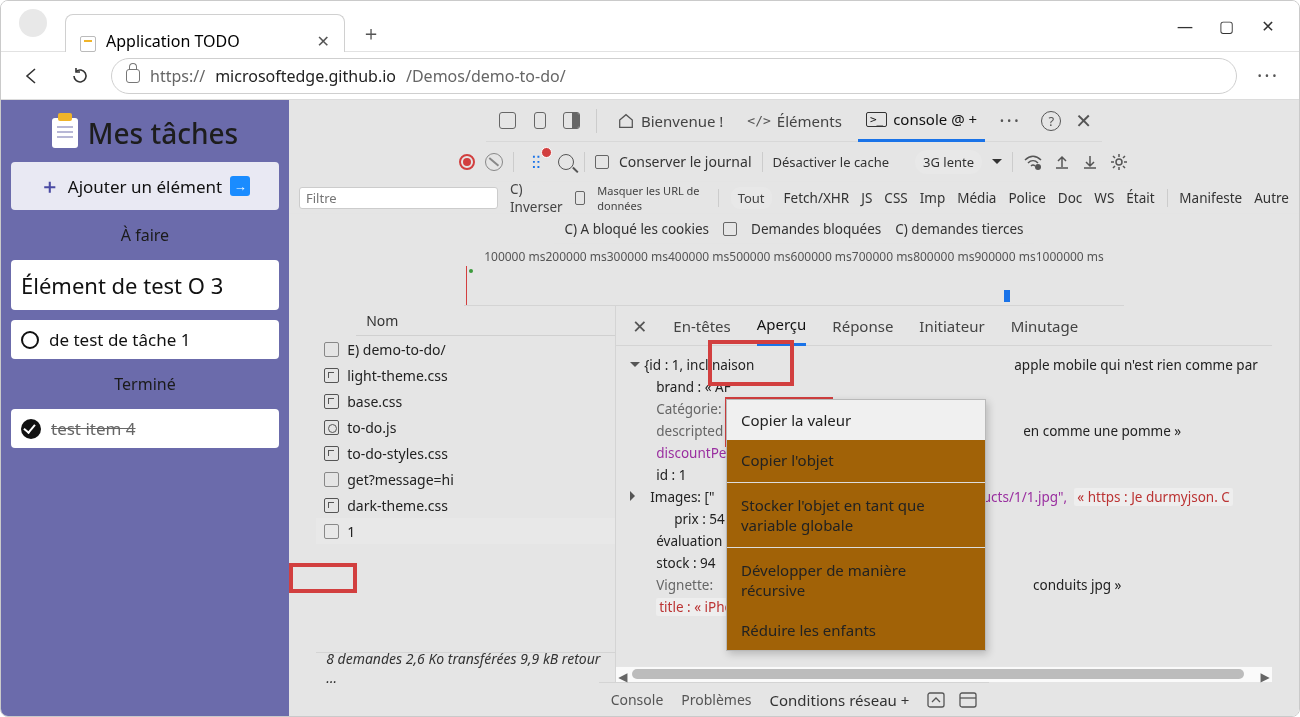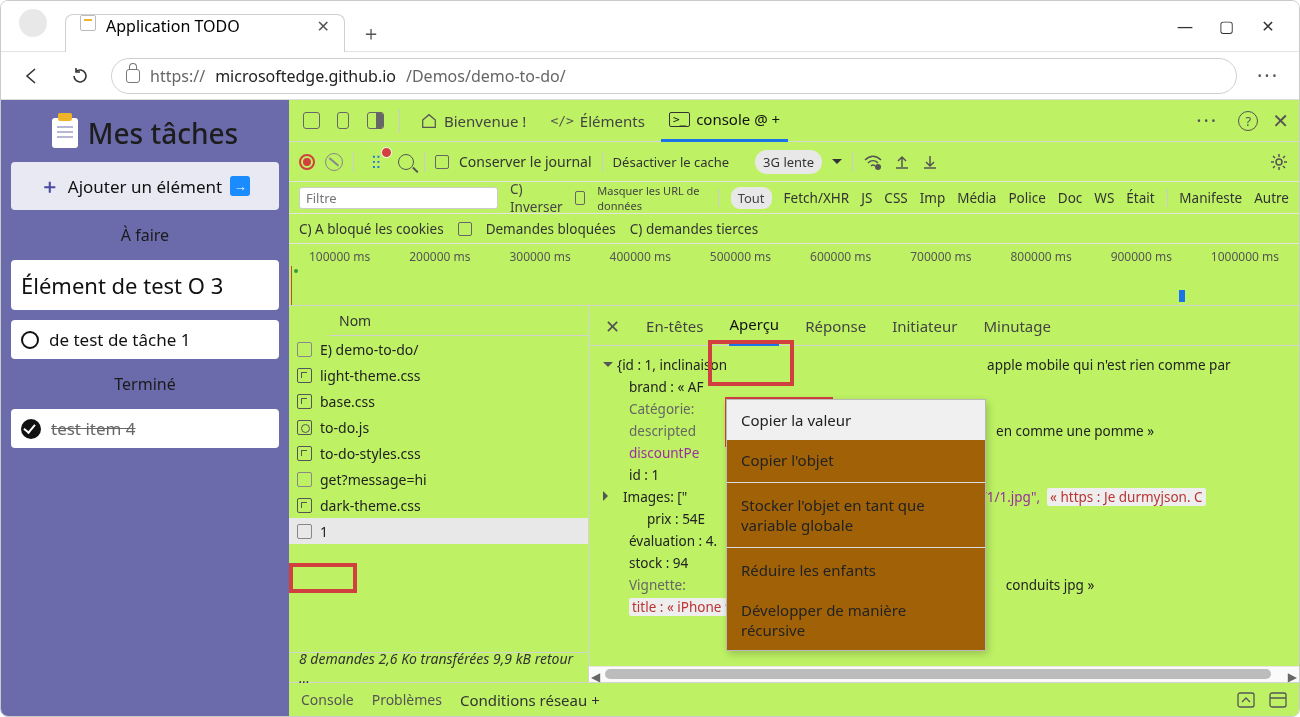--- a/index.html
+++ b/index.html
@@ -1,21 +1,21 @@
 <!DOCTYPE html>
 <html><head>
 <meta charset="utf-8">
 <style>
 * { box-sizing: border-box; margin: 0; padding: 0; font-family: "Segoe UI", system-ui, sans-serif; }
 body { width: 1300px; height: 717px; background: #fff; border: 1px solid #cacaca; border-radius: 8px; overflow: hidden; position: relative; }
 
 
 .titlebar { height: 50px; display: flex; align-items: flex-end; padding: 0 8px; gap: 8px; background:#fff; }
 .profile-badge { width: 28px; height: 28px; border-radius: 50%; background: #e8e8e8; margin: 0 10px 6px 10px; align-self:center; }
-.tab { display:flex; align-items:flex-start; gap:10px; height:38px; padding:0 14px; border:1px solid #d0d0d0; border-bottom:none; border-radius:8px 8px 0 0; min-width:280px; background:#fff; margin-bottom:-1px;}
+.tab { display:flex; align-items:flex-end; gap:10px; height:38px; padding:0 14px; border:1px solid #d0d0d0; border-bottom:none; border-radius:8px 8px 0 0; min-width:280px; background:#fff; margin-bottom:-1px;}
 .tab .file-icon { width:16px; height:16px; background:#fff; border:1px solid #bbb; border-radius:2px; position:relative;}
 .tab .file-icon:after{content:"";position:absolute;left:3px;right:3px;top:3px;height:2px;background:#f0b429;}
 .tab .close { margin-left:auto; font-size:16px; color:#555; cursor:pointer;}
 .newtab { width:36px; height:36px; display:flex; align-items:center; justify-content:center; font-size:20px; color:#555; }
 .win-controls { margin-left:auto; display:flex; gap:28px; padding:0 16px 12px 0; align-self:flex-start; padding-top:14px;}
 .win-controls span { width:14px; text-align:center; color:#333; }
 
 .addrbar { height:48px; display:flex; align-items:center; gap:14px; padding:0 14px; border-top:1px solid #e2e2e2; }
 .nav-btn { width:34px; height:34px; display:flex; align-items:center; justify-content:center; color:#444; font-size:18px;}
 .urlbox { flex:1; height:36px; border:1px solid #cfcfcf; border-radius:18px; display:flex; align-items:center; padding:0 14px; gap:10px; color:#666;}
@@ -37,21 +37,21 @@
 .go-badge{width:20px;height:20px;background:#1a8cff;border-radius:3px;display:flex;align-items:center;justify-content:center;color:#fff;font-size:13px;}
 .section-label{text-align:center;font-size:16px;padding:4px 0;color:#1b1b1b;}
 .task-item{background:#fff;border-radius:4px;padding:10px 10px;font-size:22px;text-align:left;}
 .task-row{background:#fff;border-radius:4px;padding:8px 10px;display:flex;align-items:center;gap:10px;font-size:17px;}
 .circ{width:18px;height:18px;border:2px solid #111;border-radius:50%;}
 .check-circ{width:20px;height:20px;border-radius:50%;background:#111;position:relative;}
 .check-circ:after{content:"";position:absolute;left:5px;top:3px;width:5px;height:9px;border:2px solid #fff;border-top:none;border-left:none;transform:rotate(40deg);}
 .strike{text-decoration:line-through;color:#666;}
 
 
-.devtools{flex:1;display:flex;flex-direction:column;background:#bef264;}
+.devtools{flex:1;display:flex;flex-direction:column;background:#e5e5e5;align-items:center;}
 .dt-head{height:42px;display:flex;align-items:center;gap:8px;padding:0 10px;border-bottom:1px solid #d8d8d8;}
 .dt-ic{width:24px;height:24px;display:flex;align-items:center;justify-content:center;color:#555;font-size:15px;}
 .sq-ic{width:17px;height:17px;border:1.6px solid #666;border-radius:3px;}
 .sq-half{position:relative;}
 .sq-half:after{content:"";position:absolute;right:0;top:0;bottom:0;width:7px;background:#666;border-radius:0 2px 2px 0;}
 .dt-tab{display:flex;align-items:center;gap:6px;padding:0 8px;height:42px;font-size:15px;color:#444;}
 .dt-tab.active{border-bottom:3px solid #1a73e8;color:#111;}
 .dt-head .right{margin-left:auto;display:flex;align-items:center;gap:14px;color:#555;}
 .bigx{font-size:20px;}
 
@@ -410,15 +410,15 @@
 <div class="red-box" style="left:707px;top:339px;width:86px;height:46px"></div>
 <div class="red-box" style="left:724px;top:396px;width:108px;height:50px"></div>
 <div class="red-box" style="left:288px;top:562px;width:68px;height:30px"></div>
 
 <div class="ctxmenu">
   <div class="mi hl">Copier la valeur</div>
   <div class="mi">Copier l'objet</div>
   <hr>
   <div class="mi">Stocker l'objet en tant que variable globale</div>
   <hr>
+  <div class="mi">Développer de manière récursive</div>
   <div class="mi">Réduire les enfants</div>
-  <div class="mi">Développer de manière récursive</div>
 </div>
 
 </body></html>

